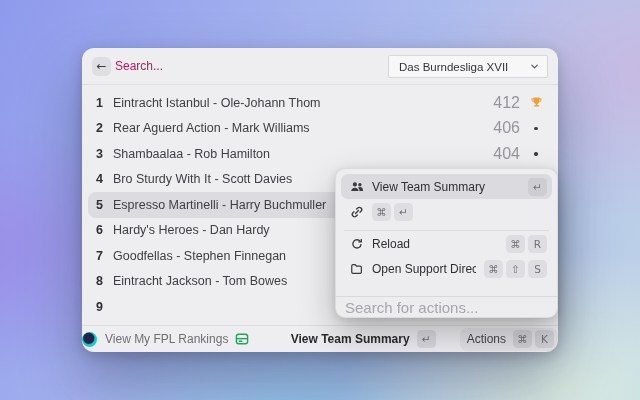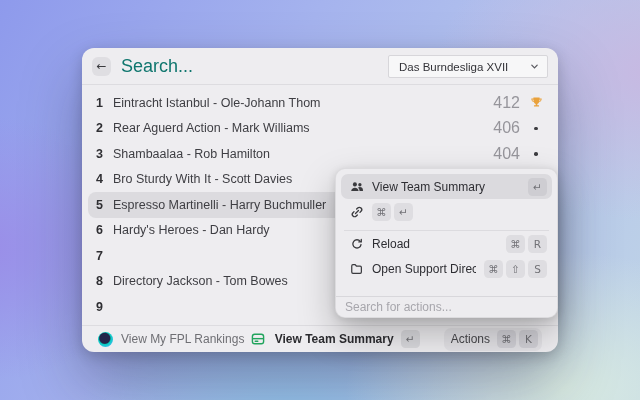--- a/index.html
+++ b/index.html
@@ -20,21 +20,21 @@
     box-shadow:0 30px 60px rgba(25,25,60,.35), 0 4px 14px rgba(0,0,0,.18);
   }
   
   .header { position:absolute; left:0; top:0; width:100%; height:37px; border-bottom:1px solid #dddce0; }
   .back-btn {
     position:absolute; left:10px; top:9px; width:19px; height:19px;
     background:#dfdee2; border:none; border-radius:6px; cursor:pointer;
     color:#3a3a3e; font-size:12px; line-height:19px; text-align:center;
     font-family:"DejaVu Sans",sans-serif;
   }
-  .search-ph { position:absolute; left:39px; top:0; line-height:36px; font-size:18px; color:#0f766e; }
+  .search-ph { position:absolute; left:33px; top:0; line-height:36px; font-size:12px; color:#be185d; }
   .dropdown {
     position:absolute; right:10px; top:7px; height:23px; width:160px;
     background:rgba(255,255,255,.55); border:1px solid #d7d6da; border-radius:2px;
     display:flex; align-items:center; padding:0 8px 0 10px; cursor:pointer;
   }
   .dropdown-value { flex:1; font-size:11.5px; color:#333338; white-space:nowrap; overflow:hidden; }
   .chevron { width:9px; height:9px; flex:none; }
   
   .list { position:absolute; left:6px; right:6px; top:42px; }
   .row {
@@ -69,25 +69,25 @@
     min-width:19px; height:18px; padding:0 4px; border-radius:4.5px;
     background:rgba(120,120,128,.13); color:#717176;
     font-size:10.5px; line-height:18px; text-align:center;
     font-family:"DejaVu Sans",sans-serif;
   }
   .popup-footer {
     position:absolute; left:0; bottom:0; width:100%; height:21px;
     border-top:1px solid #d8d7db; background:#edecef;
     display:flex; align-items:center; padding-left:9px;
   }
-  .popup-footer .aph { font-size:12px; color:#a7a6ac; }
+  .popup-footer .aph { font-size:15px; color:#a7a6ac; }
   
   .footer {
     position:absolute; left:0; bottom:0; width:100%; height:27px;
-    border-top:1px solid #dddce0; display:flex; align-items:center; padding:0 16px;
+    border-top:1px solid #dddce0; display:flex; align-items:center; padding:0 0;
     border-radius:0 0 12px 12px;
   }
   .fpl-logo {
     width:15px; height:15px; border-radius:50%; flex:none; cursor:pointer;
     background:radial-gradient(circle at 45% 42%, #23234a 0 42%, #08cfc0 52%, #35bde6 72%, #7d7ce2 100%);
   }
   .footer-left-label { margin-left:8px; font-size:12px; color:#6f6f74; }
   .rows-icon { margin-left:7px; width:14px; height:14px; display:flex; align-items:center; }
   .footer-spacer { flex:1; }
   .primary-action-label { font-size:12px; font-weight:700; color:#2c2c30; margin-right:7px; }
@@ -154,26 +154,27 @@
         <span class="ind"></span>
       </div>
       <div class="row">
         <span class="rank">6</span>
         <span class="name">Hardy's Heroes - Dan Hardy</span>
         <span class="pts"></span>
         <span class="ind"></span>
       </div>
       <div class="row">
         <span class="rank">7</span>
+        <span class="name">Goodfellas - Stephen Finnegan</span>
         <span class="pts"></span>
         <span class="ind"></span>
       </div>
       <div class="row">
         <span class="rank">8</span>
-        <span class="name">Directory Jackson - Tom Bowes</span>
+        <span class="name">Eintracht Jackson - Tom Bowes</span>
         <span class="pts"></span>
         <span class="ind"></span>
       </div>
       <div class="row">
         <span class="rank">9</span>
         <span class="pts"></span>
         <span class="ind"></span>
       </div>
     </div>
 

